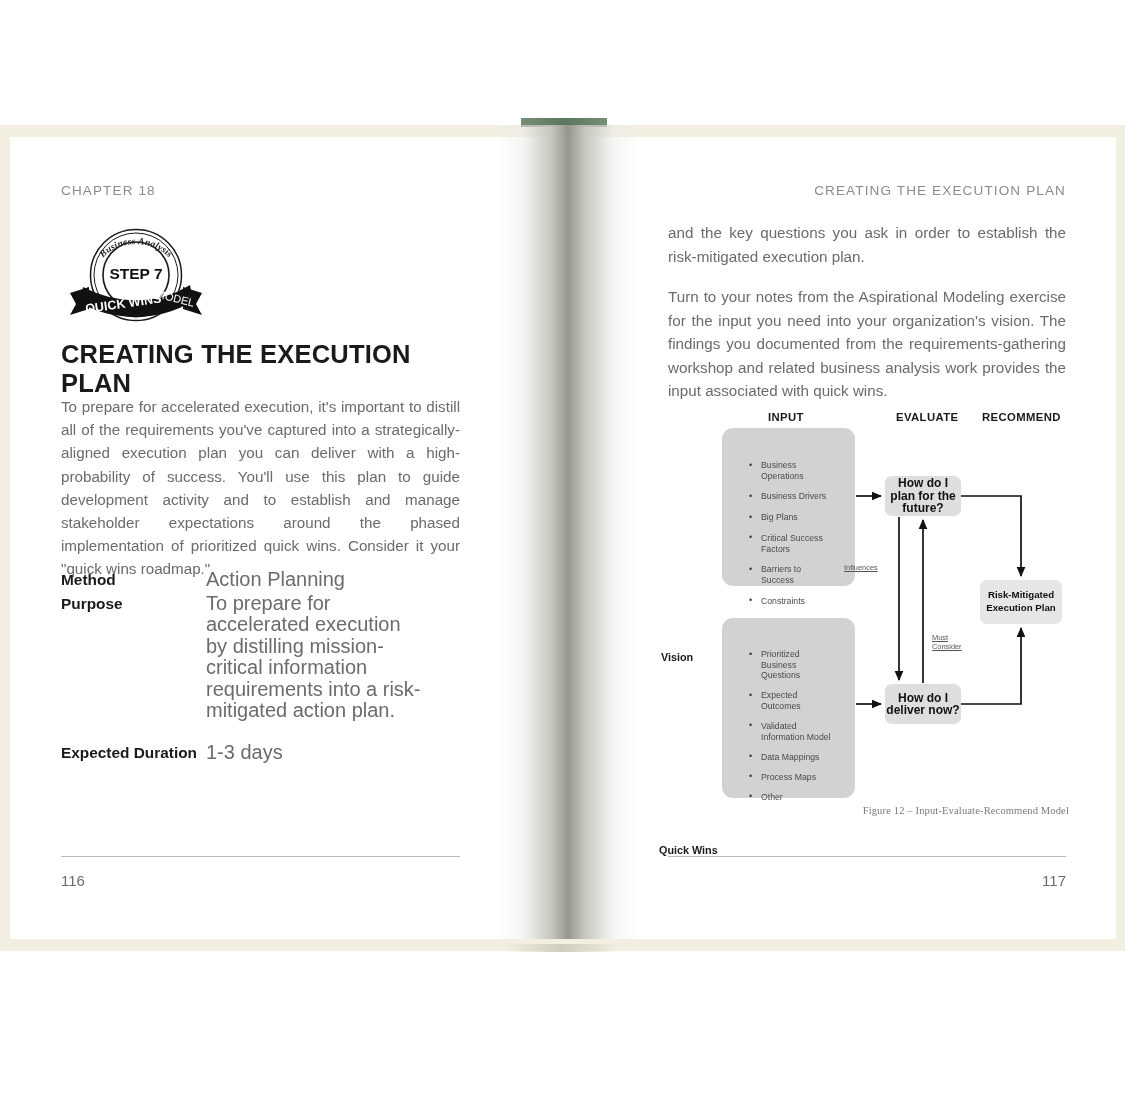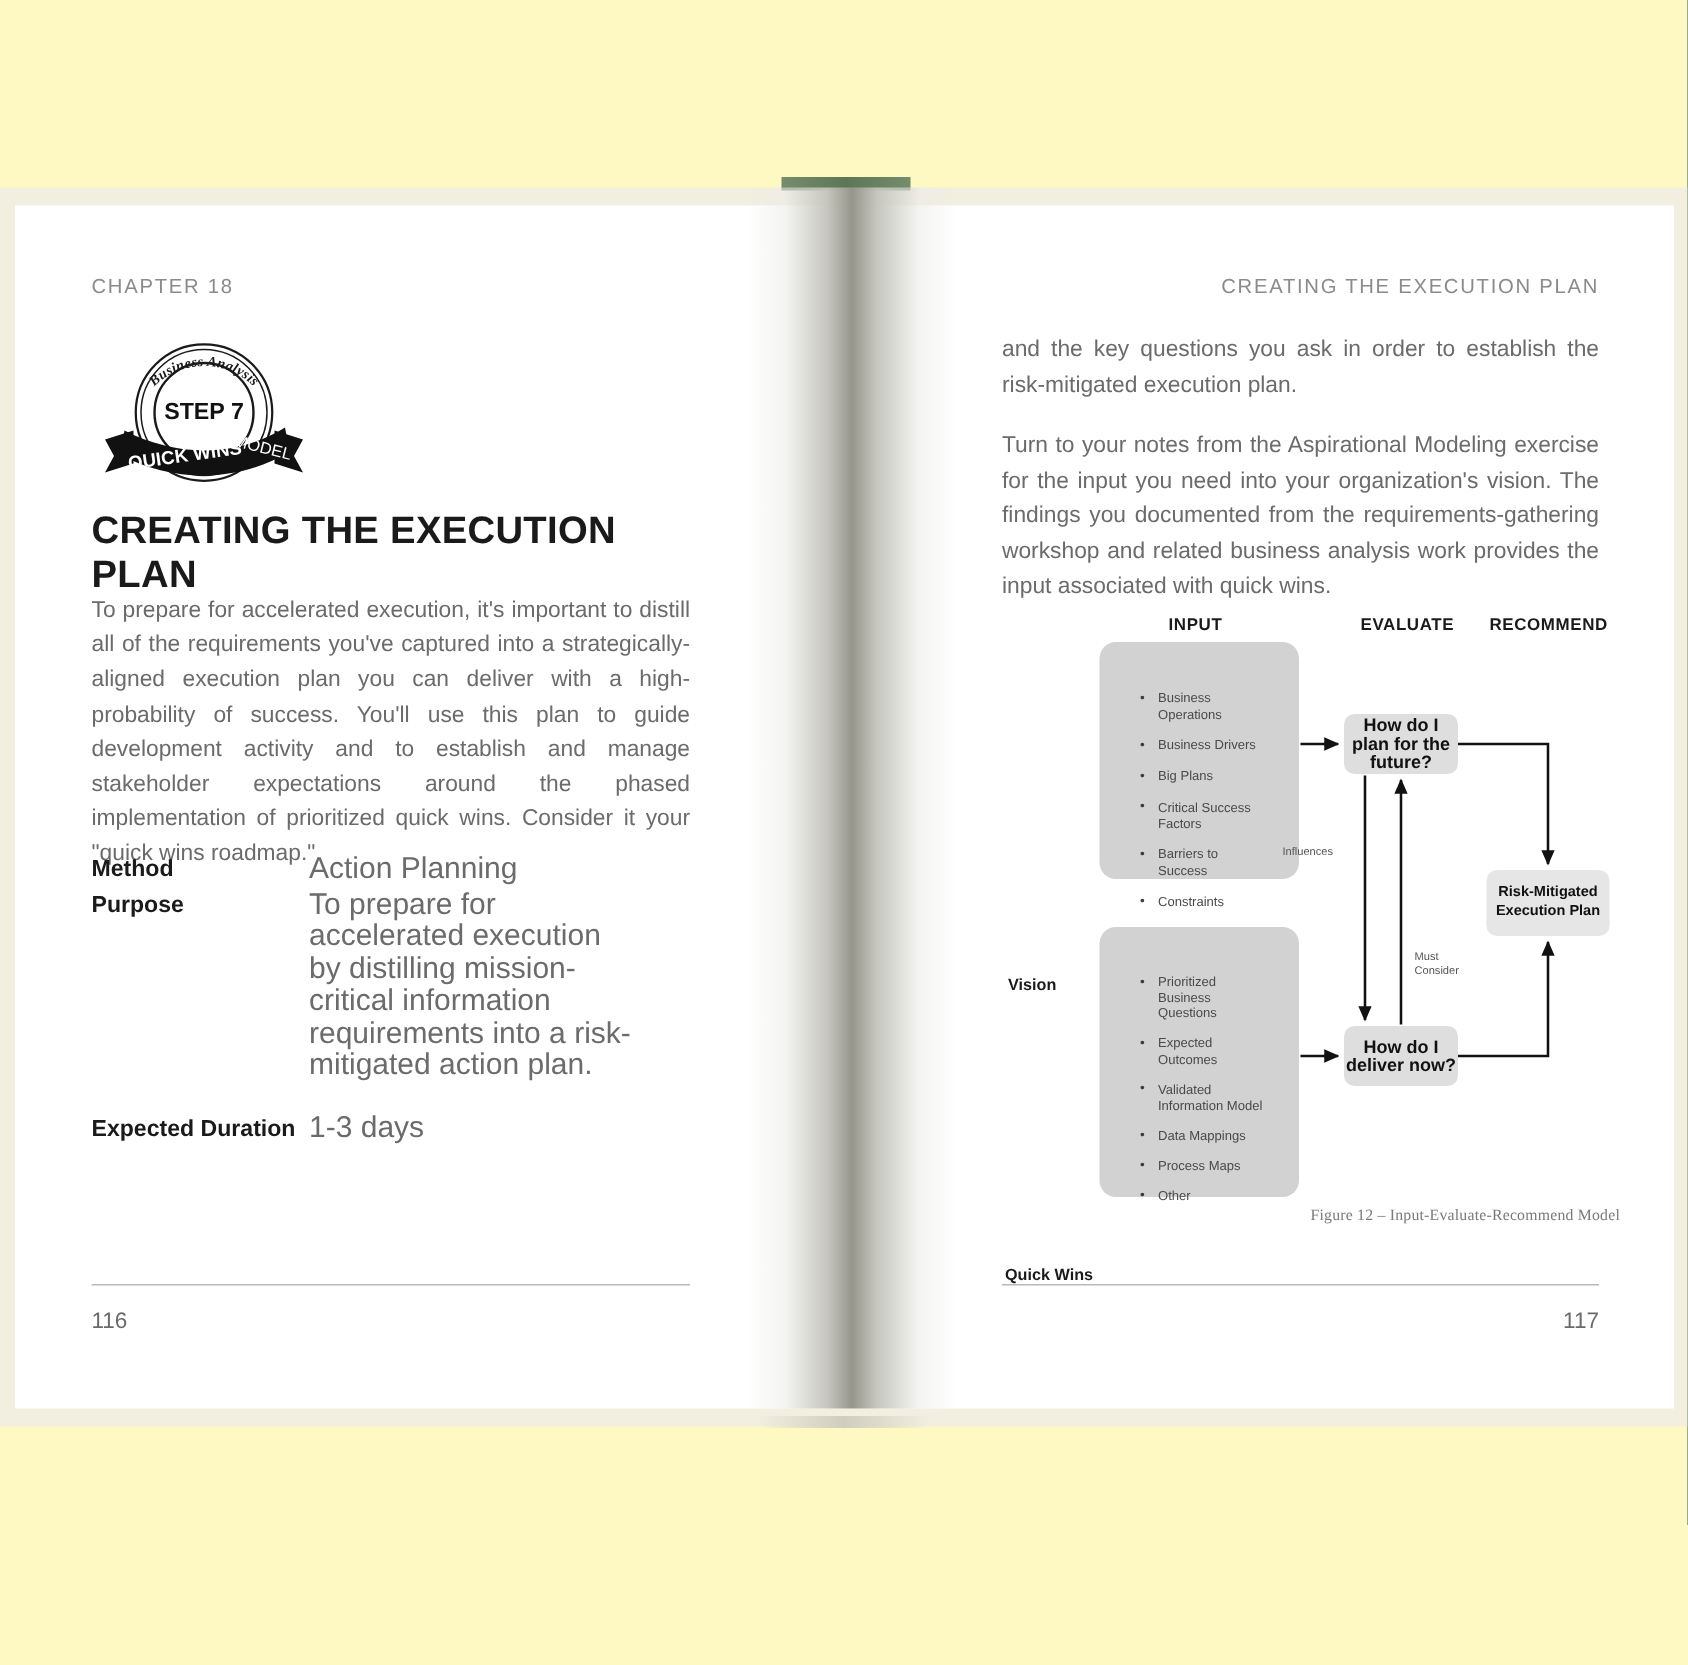--- a/index.html
+++ b/index.html
@@ -9,21 +9,21 @@
     height: 1110px;
     overflow: hidden;
     background: #45714c;
     font-family: "Liberation Sans", sans-serif;
   }
 
   #stage {
     position: relative;
     width: 1125px;
     height: 1110px;
-    background: #fef9c3;
+    background: #ffffff;
   }
 
   
   .book-outer {
     position: absolute;
     left: 0;
     top: 125px;
     width: 1125px;
     height: 826px;
     background: #f2efe0;
@@ -175,21 +175,21 @@
     line-height: 23.5px;
     color: #6b6b6b;
     text-align: justify;
   }
   .rp1 { top: 84px; }
   .rp2 { top: 148px; }
 
   
   .figure {
     position: absolute;
-    left: 30px;
+    left: 19px;
     top: 272px;
     width: 412px;
     height: 400px;
   }
   .fig-caption {
     position: absolute;
     right: 0;
     top: 396px;
     font-size: 10.5px;
     color: #7a7a7a;
@@ -285,20 +285,21 @@
     line-height: 12.8px;
     color: #111;
   }
 
   .edge-label {
     position: absolute;
     font-size: 7.4px;
     line-height: 8.6px;
     color: #555;
     white-space: pre-line;
+    text-decoration: underline;
   }
   .el-influences { left: 187px; top: 155px; }
   .el-must       { left: 275px; top: 225px; }
 
   .fig-svg { position: absolute; left: 0; top: 0; }
 </style>
 </head>
 <body>
 
 <div id="stage">

